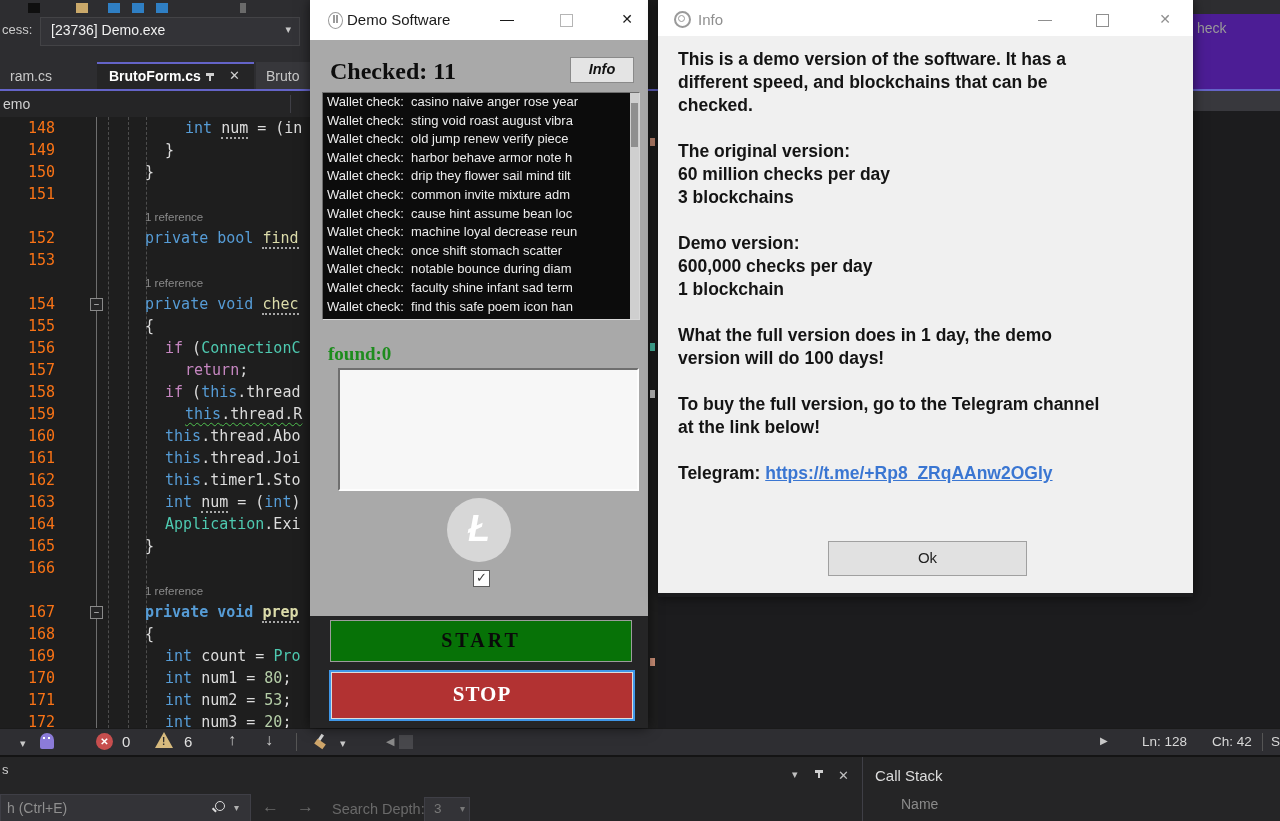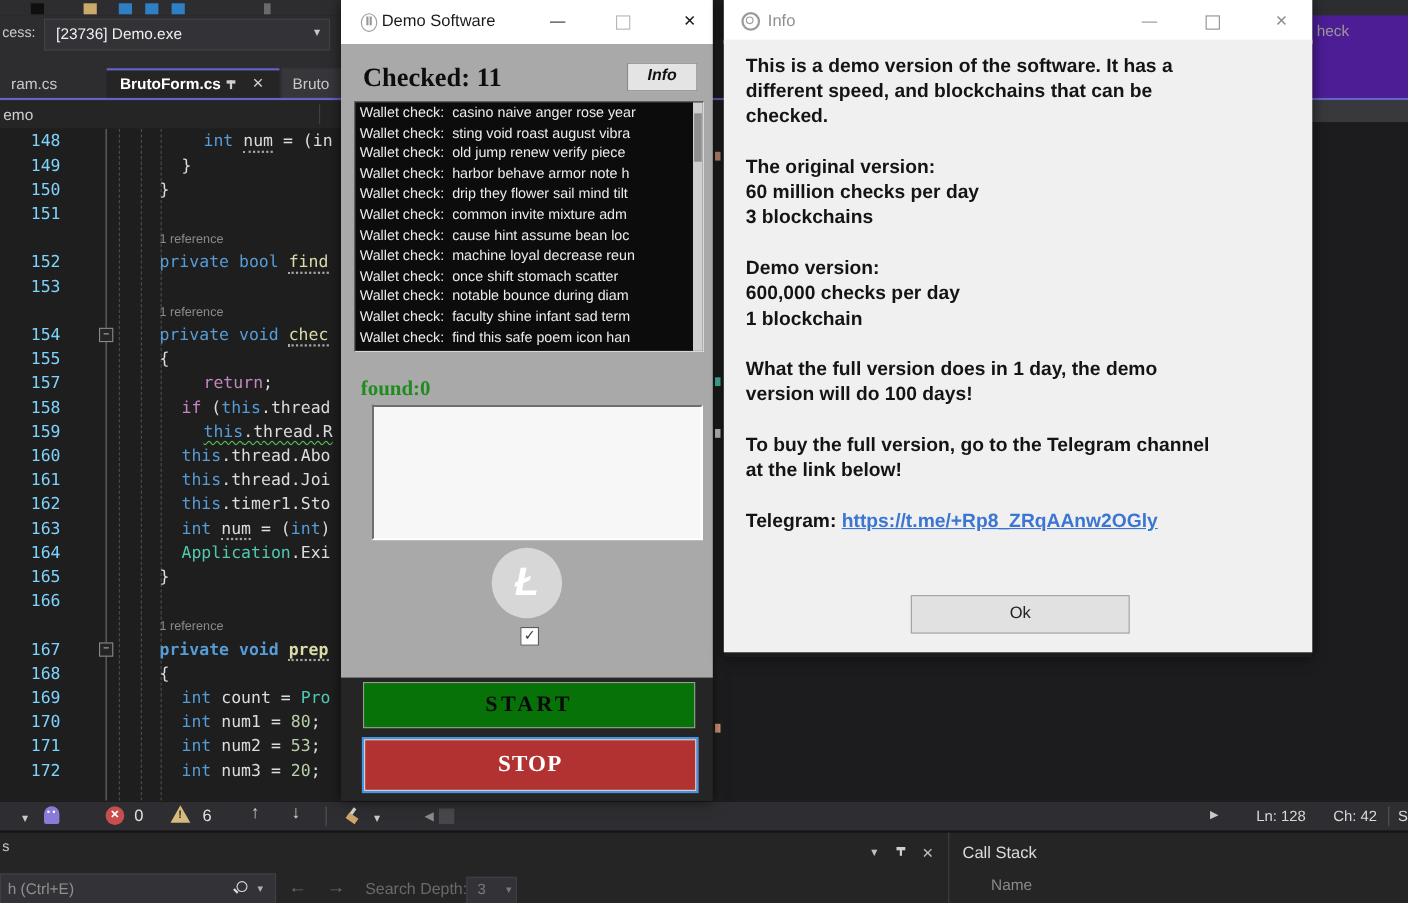--- a/index.html
+++ b/index.html
@@ -32,21 +32,21 @@
 
   .vs-breadcrumb{left:0;top:91px;width:660px;height:26px;background:#252526;border-bottom:1px solid #1b1b1b;}
   .vs-breadcrumb .bc{position:absolute;left:3px;top:5px;font-size:14px;color:#d0d0d0;}
   .vs-breadcrumb .sep{position:absolute;left:290px;top:4px;width:1px;height:18px;background:#3f3f46;}
 
   
   .vs-editor{left:0;top:117px;width:310px;height:611px;background:#1e1e1e;overflow:hidden;}
   .outline-line{position:absolute;left:96px;top:0;width:1px;height:611px;background:#8a8a8a;opacity:.75;}
   .iguide{position:absolute;top:0;width:0;height:611px;border-left:1px dashed #4d4d4d;}
   .crow{position:relative;height:22px;white-space:pre;font-family:"DejaVu Sans Mono",monospace;font-size:15px;line-height:22px;}
-  .gut{position:absolute;left:0;top:0;width:55px;text-align:right;color:#7dd3fc;}
+  .gut{position:absolute;left:0;top:0;width:55px;text-align:right;color:#f97316;}
   .ctext{position:absolute;left:100px;top:0;right:0;color:#dcdcdc;}
   .ref{font-family:"Liberation Sans",sans-serif;font-size:11.5px;color:#8a8a8a;}
   .kw{color:#569cd6;}
   .ctrl{color:#c586c0;}
   .type{color:#4ec9b0;}
   .pl{color:#dcdcdc;}
   .numlit{color:#b5cea8;}
   .dot{color:#dcdcdc;border-bottom:2px dotted #a8a8a8;}
   .dotm{color:#dcdcaa;border-bottom:2px dotted #a8a8a8;}
   .sq{text-decoration:underline;text-decoration-style:wavy;text-decoration-color:#4fc14f;text-decoration-thickness:1px;text-underline-offset:3px;}
@@ -212,20 +212,21 @@
       <div class="crow"><span class="gut">148</span><span class="ctext" style="padding-left: 85px;"><span class="kw">int </span><span class="dot">num</span><span class="pl"> = (in</span></span></div>
       <div class="crow"><span class="gut">149</span><span class="ctext" style="padding-left: 65px;"><span class="pl">}</span></span></div>
       <div class="crow"><span class="gut">150</span><span class="ctext" style="padding-left: 45px;"><span class="pl">}</span></span></div>
       <div class="crow"><span class="gut">151</span><span class="ctext" style="padding-left: 45px;"></span></div>
       <div class="crow"><span class="gut"></span><span class="ctext" style="padding-left: 45px;"><span class="ref">1 reference</span></span></div>
       <div class="crow"><span class="gut">152</span><span class="ctext" style="padding-left: 45px;"><span class="kw">private bool </span><span class="dotm">find</span></span></div>
       <div class="crow"><span class="gut">153</span><span class="ctext" style="padding-left: 45px;"></span></div>
       <div class="crow"><span class="gut"></span><span class="ctext" style="padding-left: 45px;"><span class="ref">1 reference</span></span></div>
       <div class="crow"><span class="gut">154</span><span class="fold">−</span><span class="ctext" style="padding-left: 45px;"><span class="kw">private void </span><span class="dotm">chec</span></span></div>
       <div class="crow"><span class="gut">155</span><span class="ctext" style="padding-left: 45px;"><span class="pl">{</span></span></div>
+      <div class="crow"><span class="gut">156</span><span class="ctext" style="padding-left: 65px;"><span class="ctrl">if</span><span class="pl"> (</span><span class="type">ConnectionC</span></span></div>
       <div class="crow"><span class="gut">157</span><span class="ctext" style="padding-left: 85px;"><span class="ctrl">return</span><span class="pl">;</span></span></div>
       <div class="crow"><span class="gut">158</span><span class="ctext" style="padding-left: 65px;"><span class="ctrl">if</span><span class="pl"> (</span><span class="kw">this</span><span class="pl">.thread</span></span></div>
       <div class="crow"><span class="gut">159</span><span class="ctext" style="padding-left: 85px;"><span class="sq"><span class="kw">this</span><span class="pl">.thread.R</span></span></span></div>
       <div class="crow"><span class="gut">160</span><span class="ctext" style="padding-left: 65px;"><span class="kw">this</span><span class="pl">.thread.Abo</span></span></div>
       <div class="crow"><span class="gut">161</span><span class="ctext" style="padding-left: 65px;"><span class="kw">this</span><span class="pl">.thread.Joi</span></span></div>
       <div class="crow"><span class="gut">162</span><span class="ctext" style="padding-left: 65px;"><span class="kw">this</span><span class="pl">.timer1.Sto</span></span></div>
       <div class="crow"><span class="gut">163</span><span class="ctext" style="padding-left: 65px;"><span class="kw">int </span><span class="dot">num</span><span class="pl"> = (</span><span class="kw">int</span><span class="pl">)</span></span></div>
       <div class="crow"><span class="gut">164</span><span class="ctext" style="padding-left: 65px;"><span class="type">Application</span><span class="pl">.Exi</span></span></div>
       <div class="crow"><span class="gut">165</span><span class="ctext" style="padding-left: 45px;"><span class="pl">}</span></span></div>
       <div class="crow"><span class="gut">166</span><span class="ctext" style="padding-left: 45px;"></span></div>

